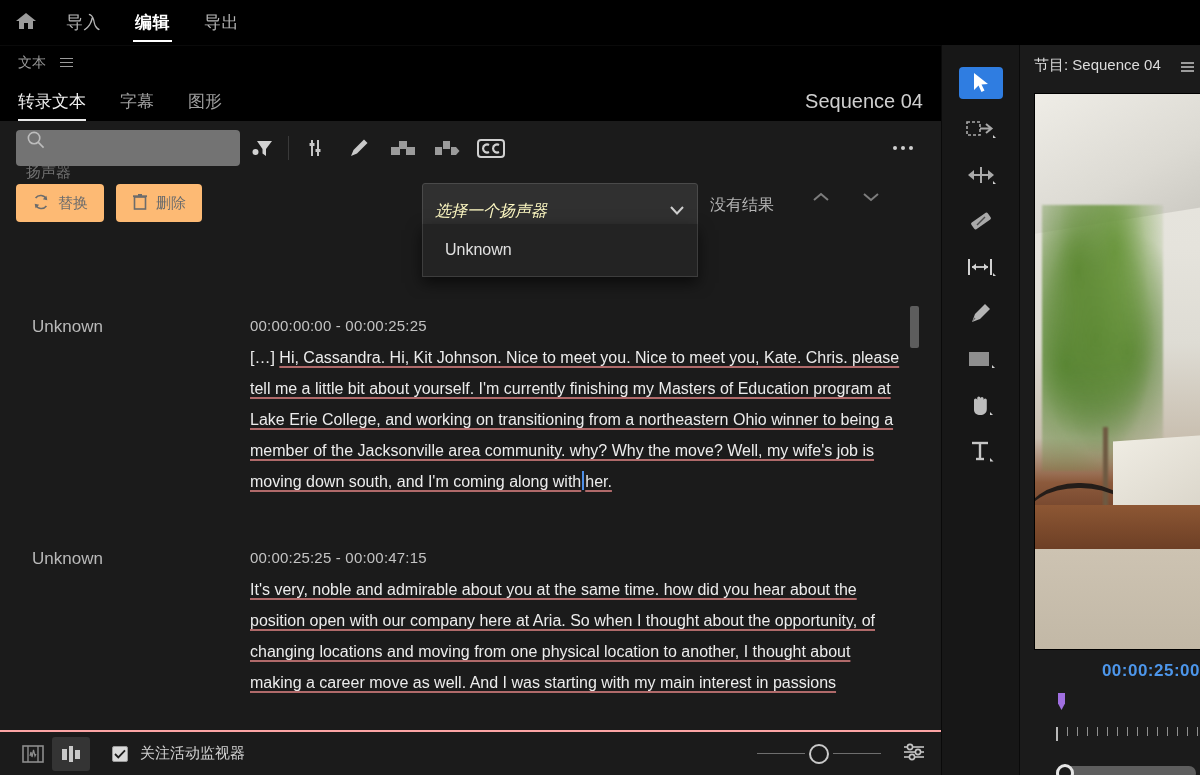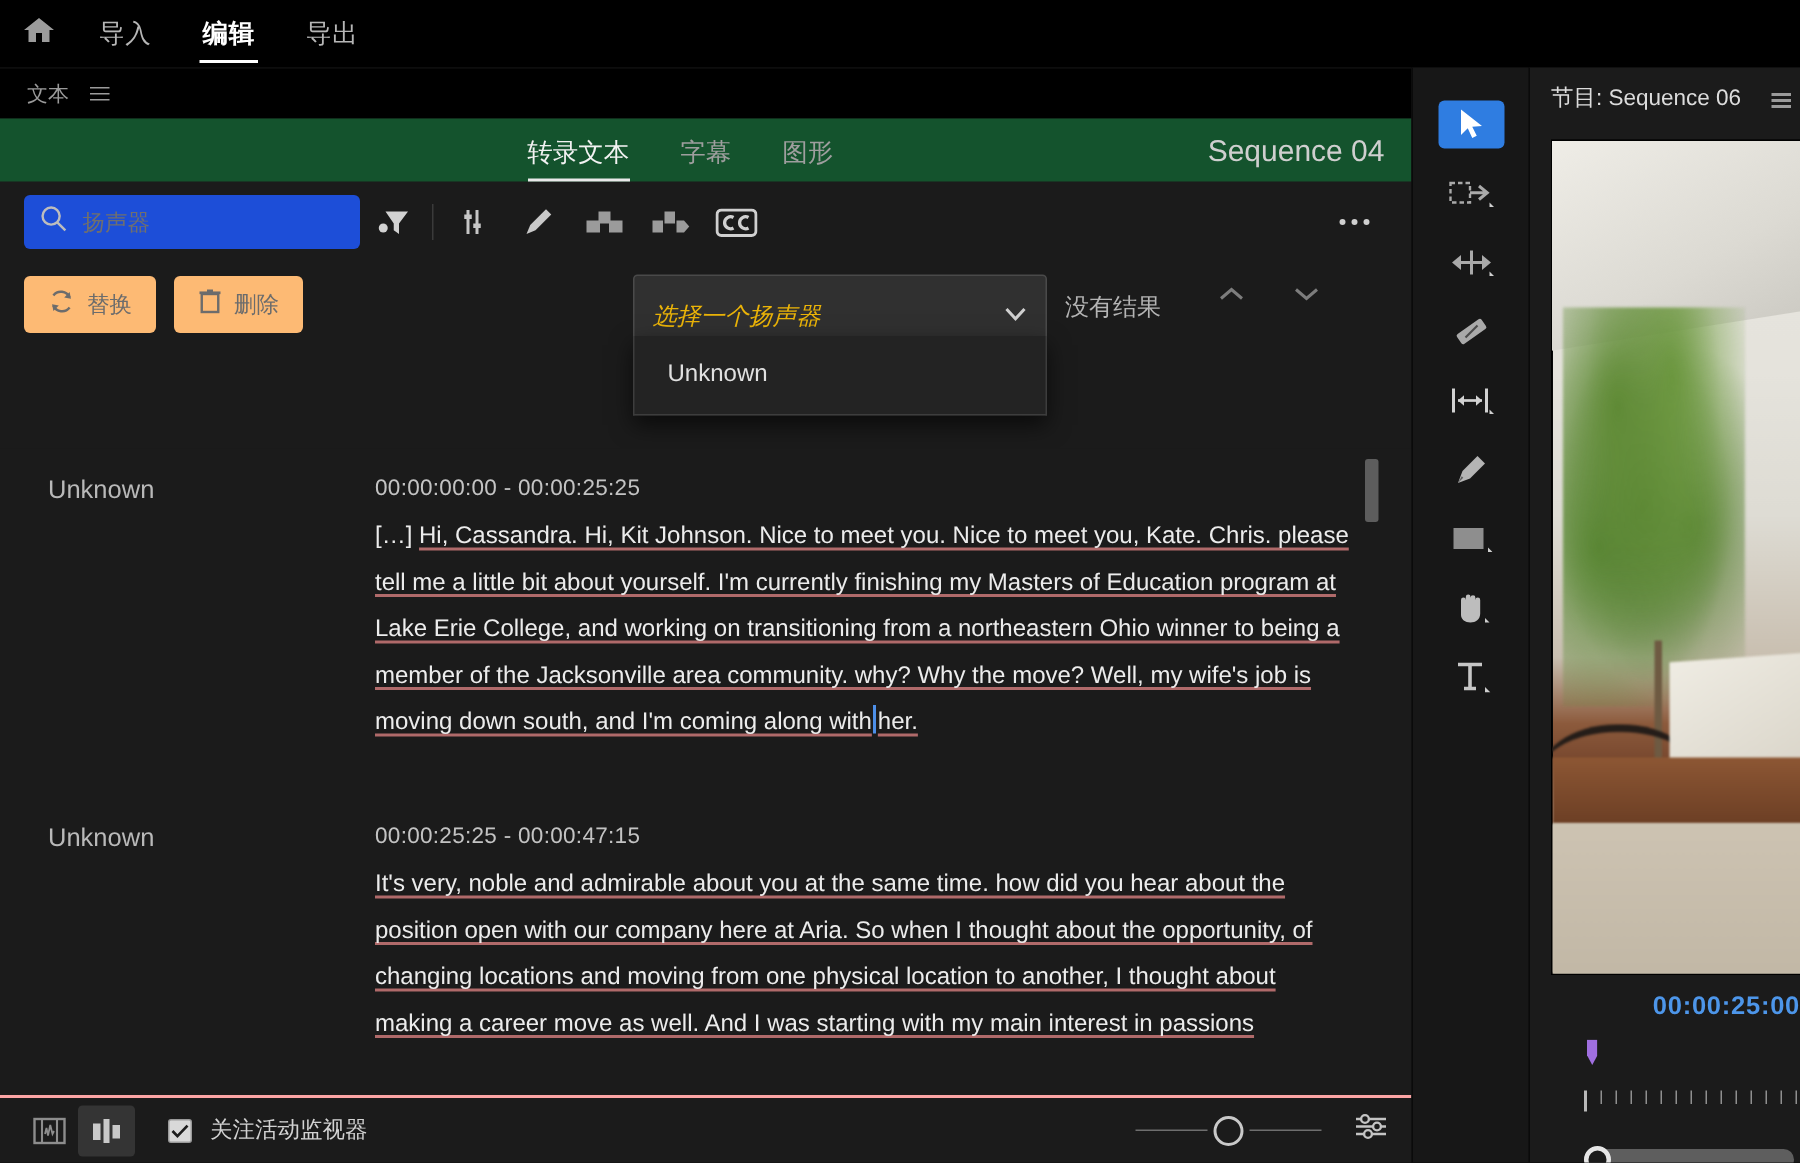--- a/index.html
+++ b/index.html
@@ -41,42 +41,42 @@
   .panel-head {
     height: 33px; display: flex; align-items: center; padding-left: 18px; gap: 12px;
     background: #000000;
   }
   .panel-head-label { font-size: 14px; color: #9a9a9a; }
   .hamburger { display: flex; flex-direction: column; gap: 2.5px; padding: 3px 2px; }
   .hamburger i { display: block; width: 13px; height: 1.5px; background: #9b9b9b; }
 
   .tabrow {
     height: 42px; display: flex; align-items: flex-end; padding: 0 18px;
-    position: relative; background: #14532d; justify-content: center;
+    position: relative; background: #000000;
   }
   .tab {
     position: relative; font-size: 17px; color: #9e9e9e; padding: 0 6px 8px 0;
     margin-right: 28px;
   }
   .tab.active { color: #f2f2f2; }
   .tab.active::after {
     content: ""; position: absolute; left: 0; right: 6px; bottom: 0;
     height: 2px; background: #e9e9e9;
   }
   .seq-name {
     position: absolute; right: 18px; bottom: 8px; font-size: 20px; color: #cfcfcf;
   }
 
   
   .toolrow {
     height: 54px; display: flex; align-items: center; padding: 0 16px; gap: 0;
   }
   .search-box {
-    width: 224px; height: 36px; background: #1d4ed8; border-radius: 4px;
-    display: flex; align-items: center; padding: 0 10px; gap: 10px;
+    width: 224px; height: 36px; background: #737373; border-radius: 4px;
+    display: flex; padding: 0 10px; gap: 10px; flex-direction: column;
   }
   .search-box input {
     flex: 1; background: transparent; border: 0; outline: none;
     color: #cfcfcf; font-size: 15px; font-family: inherit;
   }
   .search-box input::placeholder { color: #6f6f6f; }
   .tool-ic {
     width: 44px; height: 40px; display: flex; align-items: center; justify-content: center;
   }
   .vdiv { width: 1px; height: 24px; background: #3a3a3a; margin: 0 4px; }
@@ -89,21 +89,21 @@
   }
   .btn {
     height: 38px; border-radius: 4px; background: #fdba74; display: flex;
     align-items: center; gap: 8px; padding: 0 16px; margin-right: 12px;
     font-size: 15px; color: #6c6c6c;
   }
   .select-wrap { position: absolute; left: 422px; top: 8px; width: 276px; }
   .select-box {
     height: 56px; background: #303030; border: 1px solid #4a4a4a; border-radius: 3px;
     display: flex; align-items: center; padding: 0 12px;
-    font-size: 16px; color: #eab308; font-style: italic;
+    font-size: 16px; color: #fef9c3; font-style: italic;
   }
   .select-box .chev { margin-left: auto; }
   .select-list {
     position: absolute; left: 0; top: 41px; width: 276px; background: #232323;
     border: 1px solid #3d3d3d; border-top: none;
     box-shadow: 0 6px 14px rgba(0,0,0,.6);
   }
   .select-opt {
     height: 52px; display: flex; align-items: center; padding: 0 22px;
     font-size: 16px; color: #e0e0e0;
@@ -548,21 +548,21 @@
         <line x1="4" y1="4" x2="20" y2="4" stroke="#c6c6c6" stroke-width="2.4"></line>
         <line x1="12" y1="4" x2="12" y2="20" stroke="#c6c6c6" stroke-width="2.4"></line>
         <line x1="8" y1="20" x2="16" y2="20" stroke="#c6c6c6" stroke-width="2.4"></line>
         <path d="M22 19 L25.5 22.5 L22 22.5 Z" fill="#cfcfcf"></path>
       </svg>
     </div>
   </div>
 
   <div class="monitor">
     <div class="mon-head">
-      <span>节目: Sequence 06</span>
+      <span>节目: Sequence 04</span>
       <span class="hamburger">
           <i></i>
           <i></i>
           <i></i>
         </span>
     </div>
     <div class="mon-view">
       <div class="vid">
         <div class="ceiling"></div>
         <div class="plant"></div>

